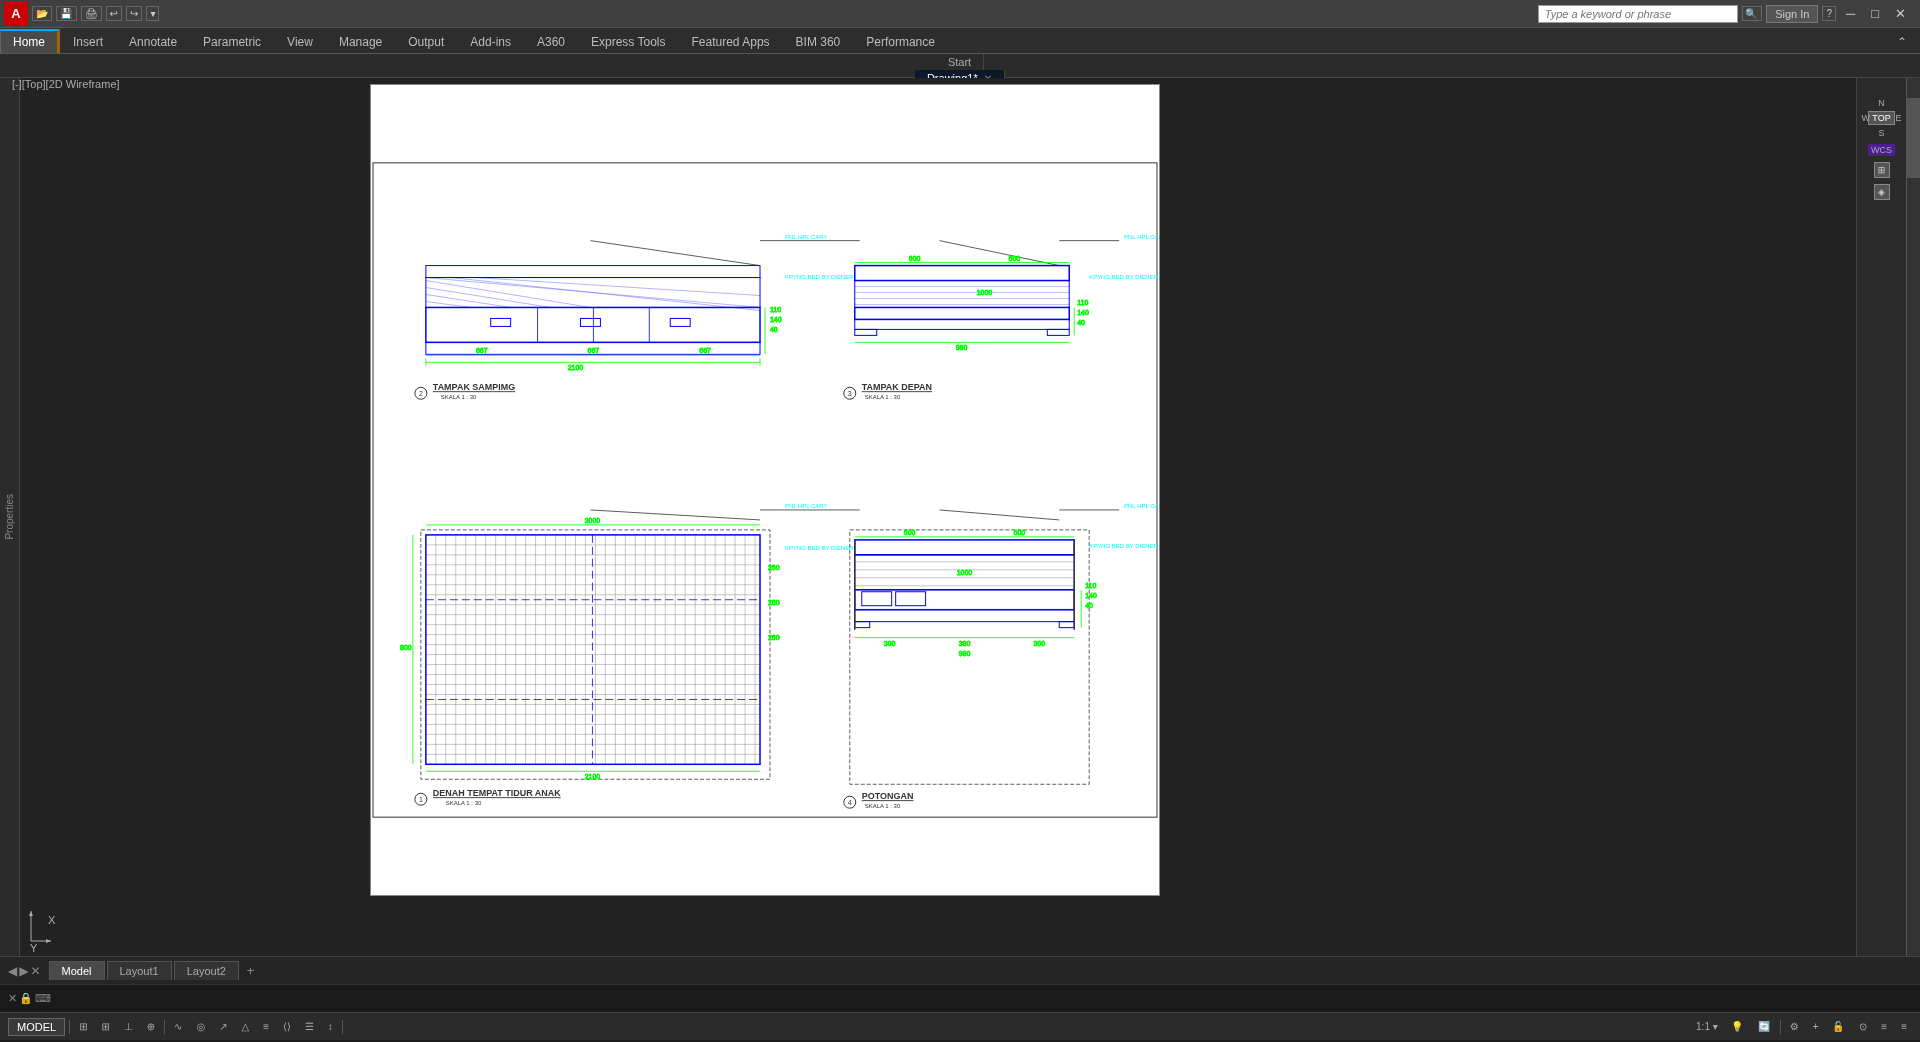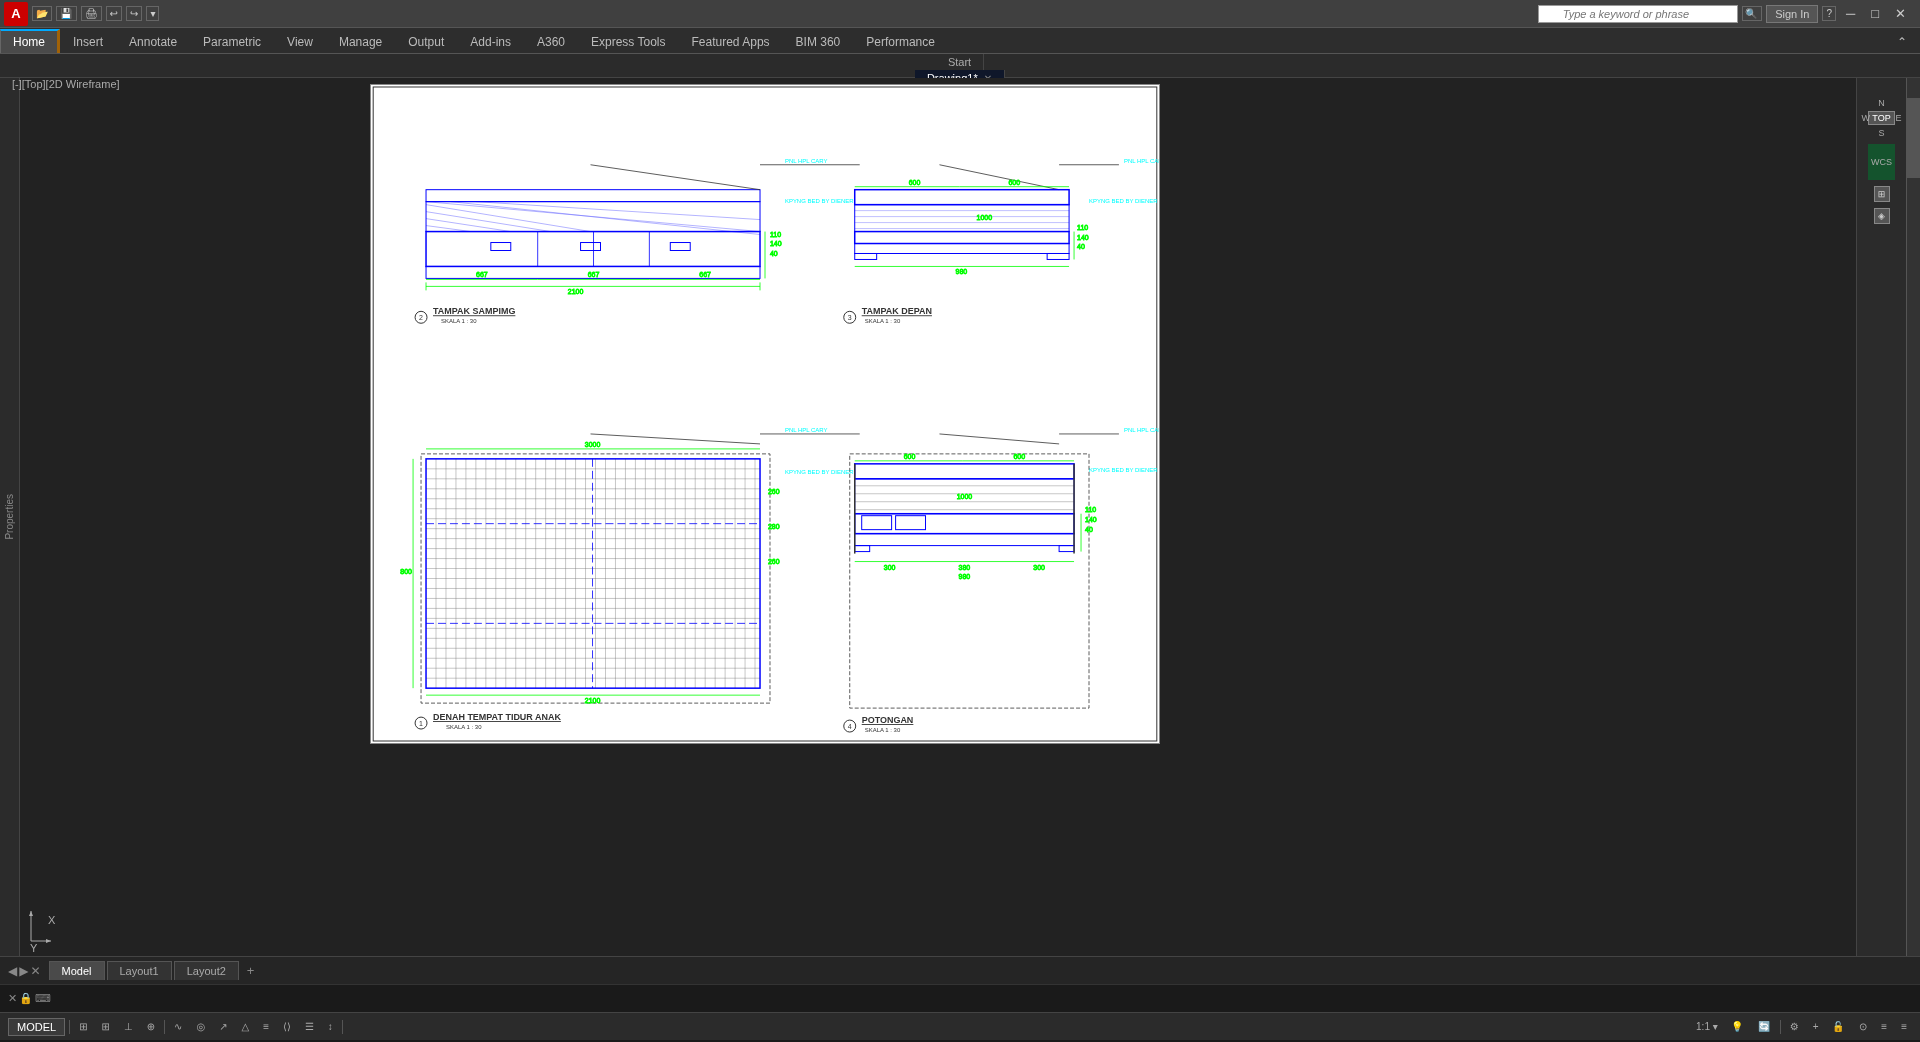--- a/index.html
+++ b/index.html
@@ -8,21 +8,21 @@
     
     #title-bar {
       width: 100%; height: 28px; background: #404040; display: flex; align-items: center; justify-content: space-between;
       border-bottom: 1px solid #555;
     }
     #title-bar .left { display: flex; align-items: center; padding-left: 4px; gap: 4px; }
     #title-bar .center { flex: 1; text-align: center; font-size: 12px; color: #ccc; }
     #title-bar .right { display: flex; align-items: center; gap: 4px; padding-right: 8px; }
     .autocad-logo { width: 24px; height: 24px; background: #c00; color: #fff; font-weight: bold; font-size: 13px; display: flex; align-items: center; justify-content: center; border-radius: 2px; }
     .toolbar-btn { background: #404040; border: 1px solid #666; color: #ccc; padding: 1px 3px; font-size: 10px; cursor: pointer; }
-    .search-box { background: #fff; border: 1px solid #999; color: #666; padding: 2px 24px; font-size: 11px; width: 200px; font-style: italic; }
+    .search-box { background: #fff; border: 1px solid #999; color: #666; padding: 2px 6px; font-size: 11px; width: 200px; font-style: italic; }
     .sign-in-btn { background: #555; border: 1px solid #777; color: #ccc; padding: 2px 8px; font-size: 11px; cursor: pointer; }
     .window-btn { background: transparent; border: none; color: #ccc; font-size: 13px; cursor: pointer; padding: 2px 6px; }
 
     
     #ribbon-tabs {
       width: 100%; height: 26px; background: #2d2d2d; display: flex; align-items: flex-end; border-bottom: 1px solid #555;
     }
     .ribbon-tab {
       padding: 4px 12px; font-size: 12px; color: #bbb; cursor: pointer; border-top: 1px solid transparent;
       border-left: 1px solid transparent; border-right: 1px solid transparent;
@@ -53,37 +53,37 @@
       width: 20px; background: #2b2b2b; display: flex; flex-direction: column; align-items: center;
       justify-content: center; border-right: 1px solid #444; writing-mode: vertical-rl;
     }
     .sidebar-label { font-size: 10px; color: #888; transform: rotate(180deg); padding: 4px; cursor: pointer; }
 
     
     #canvas-area {
       flex: 1; background: #222; position: relative; overflow: hidden;
     }
     #drawing-paper {
-      position: absolute; top: 6px; left: 350px; width: 790px; height: 660px;
+      position: absolute; top: 6px; left: 350px; width: 790px; height: 812px;
       background: #fff; border: 1px solid #888;
     }
 
     
     #right-gizmo {
       width: 50px; background: #2b2b2b; display: flex; flex-direction: column; align-items: center;
       padding-top: 20px; gap: 6px; border-left: 1px solid #444;
     }
     .gizmo-compass { width: 40px; height: 40px; position: relative; display: flex; align-items: center; justify-content: center; }
     .compass-letter { position: absolute; font-size: 9px; color: #aaa; }
     .compass-n { top: 0; left: 50%; transform: translateX(-50%); }
     .compass-s { bottom: 0; left: 50%; transform: translateX(-50%); }
     .compass-w { left: 0; top: 50%; transform: translateY(-50%); }
     .compass-e { right: 0; top: 50%; transform: translateY(-50%); }
     .compass-center { background: #555; border: 1px solid #888; padding: 1px 3px; font-size: 9px; color: #fff; cursor: pointer; }
-    .wcs-label { font-size: 9px; color: #aaa; background: #14532d; padding: 13px 3px; }
+    .wcs-label { font-size: 9px; color: #aaa; background: #4c1d95; padding: 1px 3px; }
     .gizmo-icon { width: 16px; height: 16px; background: #555; border: 1px solid #888; font-size: 9px; display: flex; align-items: center; justify-content: center; color: #ccc; cursor: pointer; }
 
     
     #right-scrollbar { width: 14px; background: #333; border-left: 1px solid #555; }
     .scroll-thumb { width: 100%; height: 80px; background: #555; margin-top: 20px; }
 
     
     #drawing-paper svg { width: 100%; height: 100%; }
 
     

